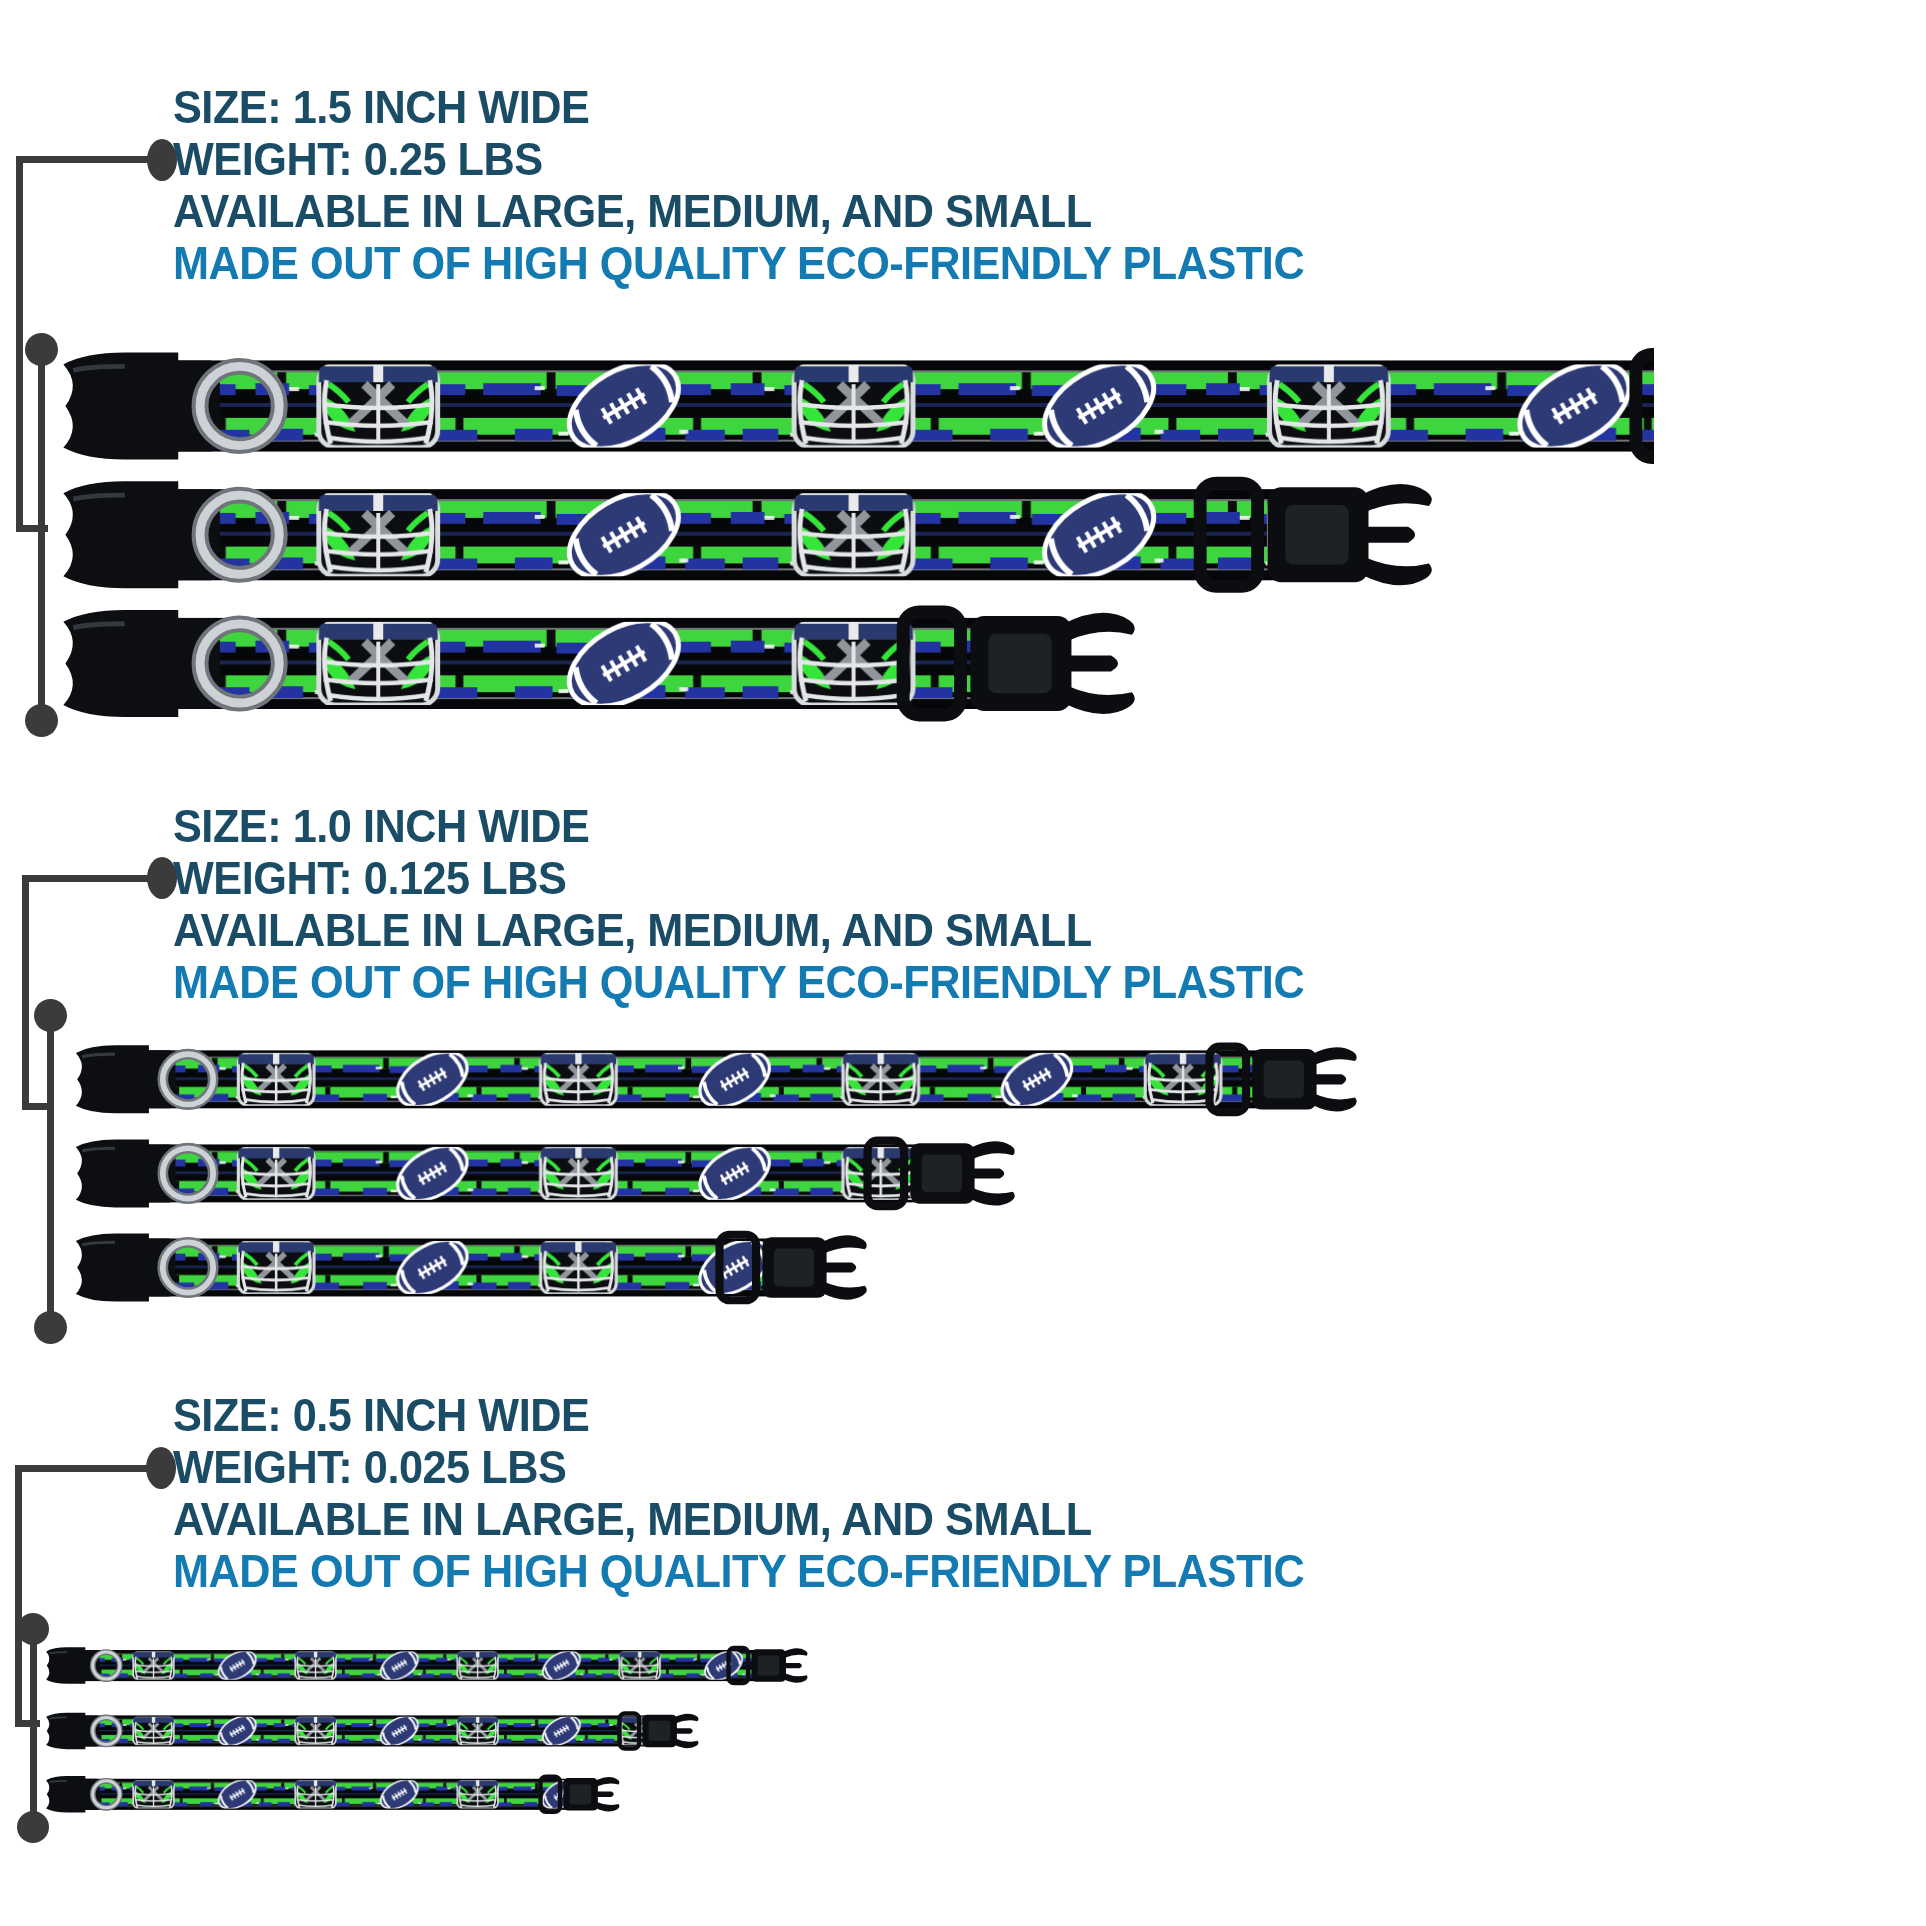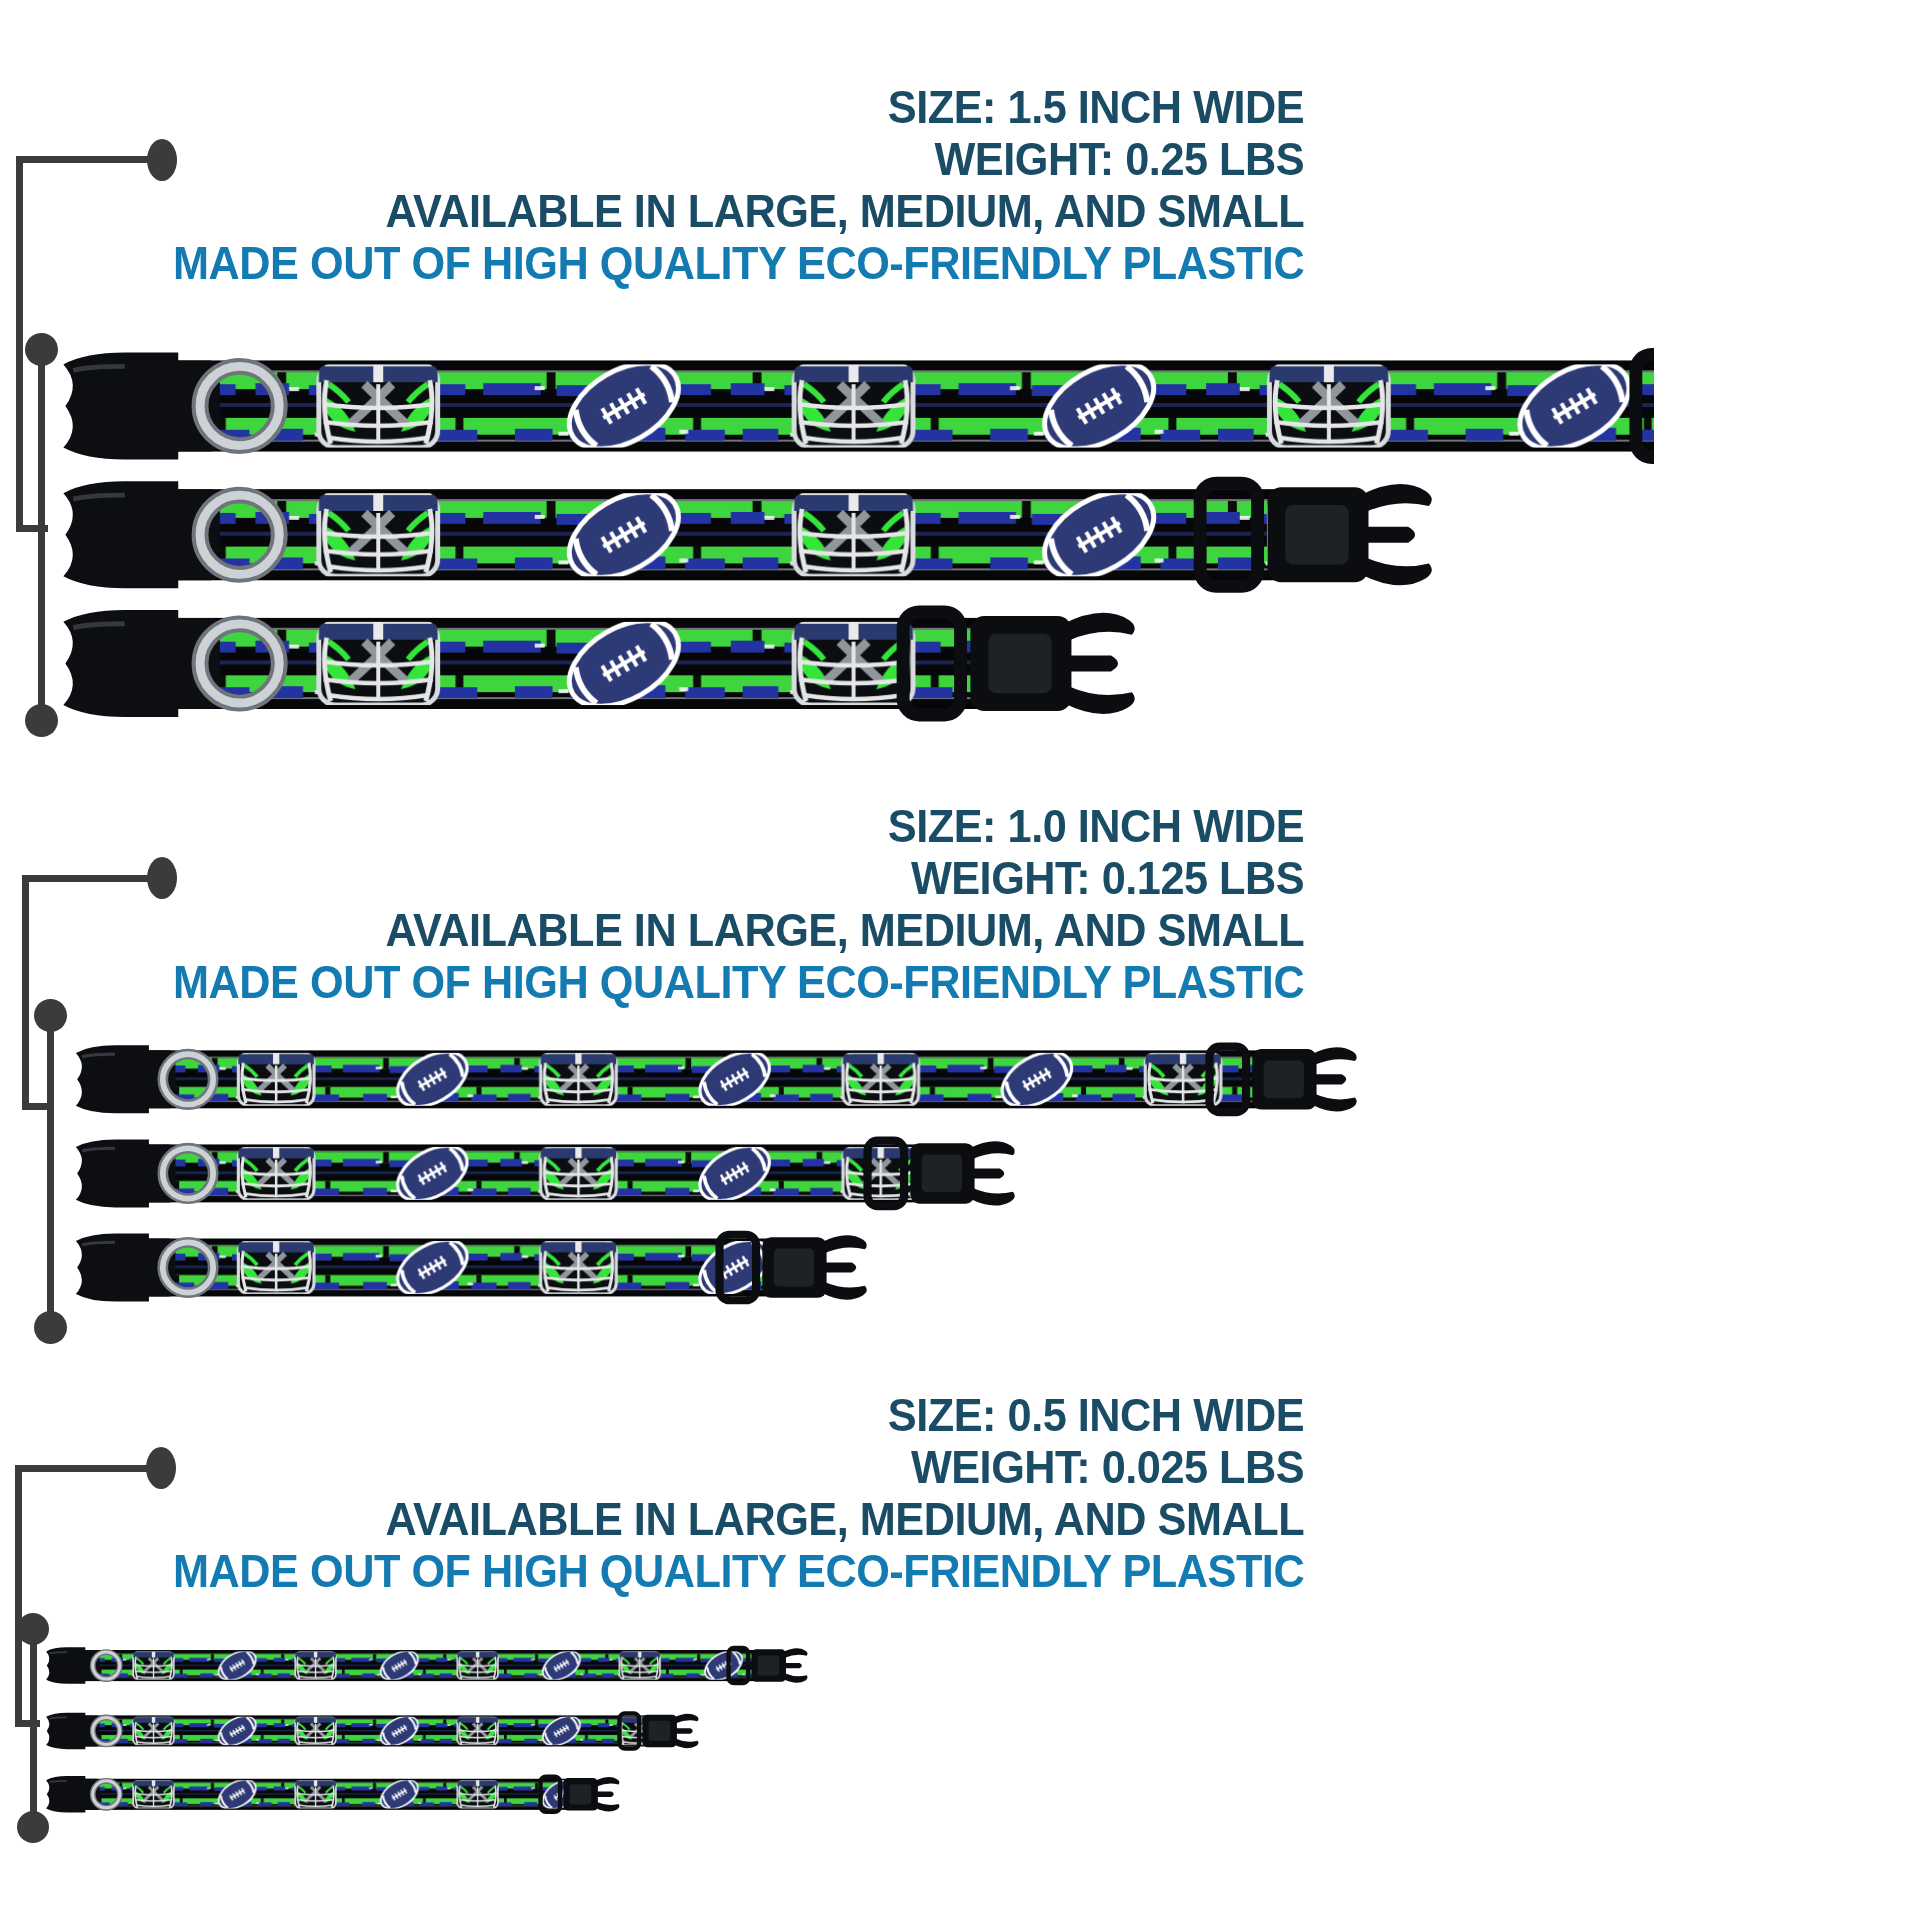--- a/index.html
+++ b/index.html
@@ -1,17 +1,17 @@
 <!DOCTYPE html>
 <html><head>
 <meta charset="utf-8">
 <style>
   html,body{margin:0;padding:0;background:#ffffff;}
   .canvas{position:relative;width:1654px;height:1927px;background:#ffffff;overflow:hidden;
-          font-family:"Liberation Sans", sans-serif;text-align:right;}
+          font-family:"Liberation Sans", sans-serif;}
   .info{position:absolute;left:173px;white-space:nowrap;transform:scaleX(0.94);transform-origin:0 0;}
   .info .ln{font-weight:bold;font-size:46px;line-height:52px;letter-spacing:-0.5px;}
   .t-dark{color:#1a4c66;}
   .t-accent{color:#137bb1;}
   .conn{position:absolute;background:#3b3b3b;}
   .conn-dot{position:absolute;background:#3b3b3b;border-radius:50%;}
   svg{position:absolute;left:0;top:0;}
 </style>
 </head>
 <body>

